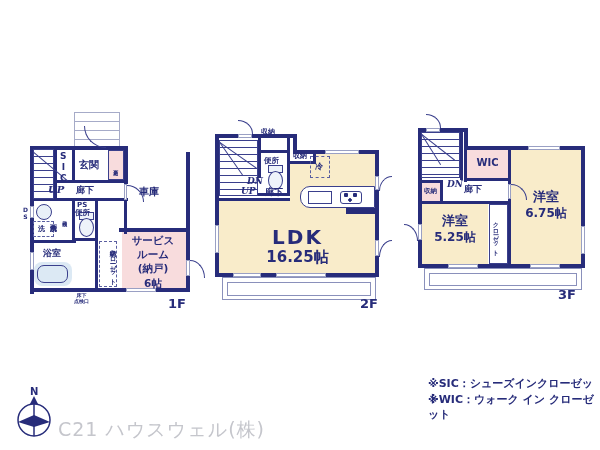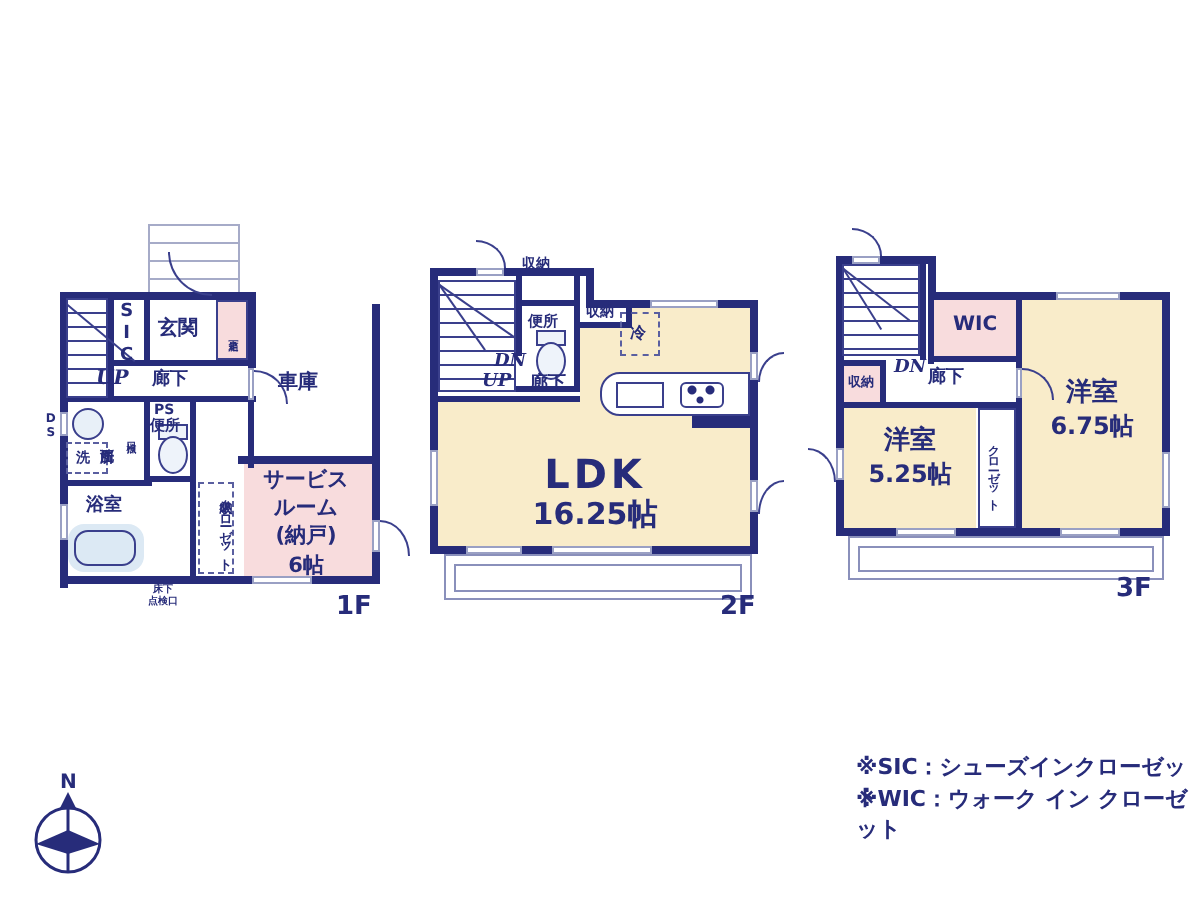--- a/index.html
+++ b/index.html
@@ -230,14 +230,15 @@
   <div style="position:absolute;left:12px;top:390px;width:44px;height:54px;">
     <svg width="44" height="54" viewBox="0 0 44 54">
       <circle cx="22" cy="30" r="16" fill="none" stroke="#272c7a" stroke-width="1.5"></circle>
       <line x1="22" y1="10" x2="22" y2="46" stroke="#272c7a" stroke-width="1.5"></line>
       <polygon points="22,6 18,14 26,14" fill="#272c7a"></polygon>
       <polygon points="6,32 22,25 22,37" fill="#272c7a"></polygon>
       <polygon points="38,32 22,25 22,37" fill="#272c7a"></polygon>
     </svg>
     <div class="lbl" style="left:18px;top:-4px;font-size:10px;">N</div>
   </div>
+  <div class="company" style="left:58px;top:417px;">C21 ハウスウェル(株)</div>
 
 </div>
 
 </body></html>

